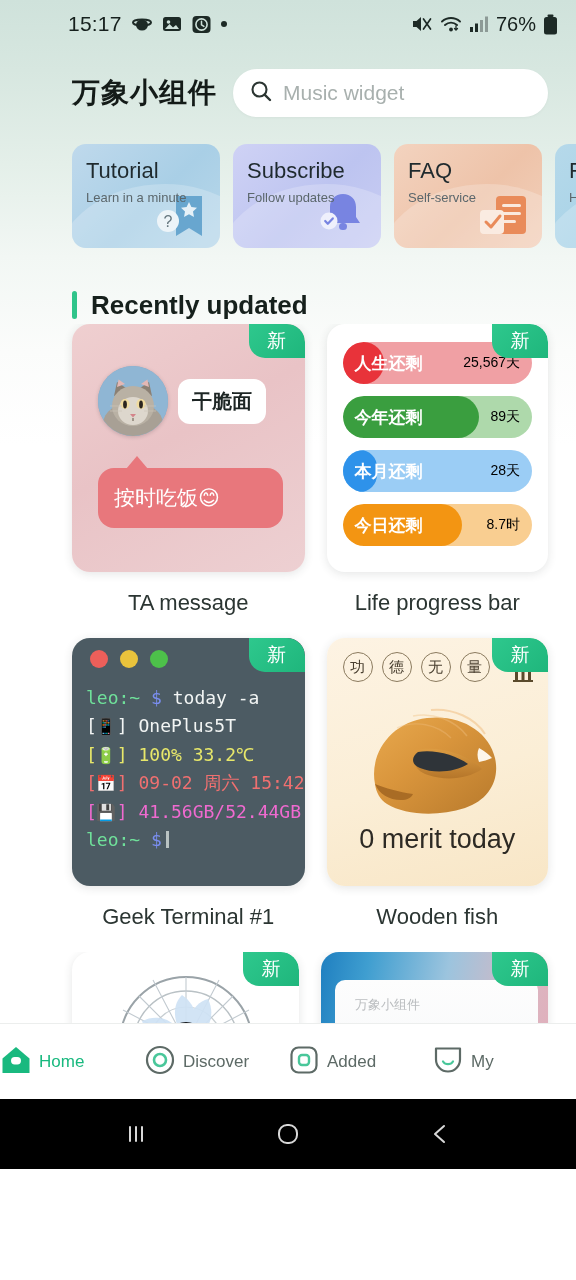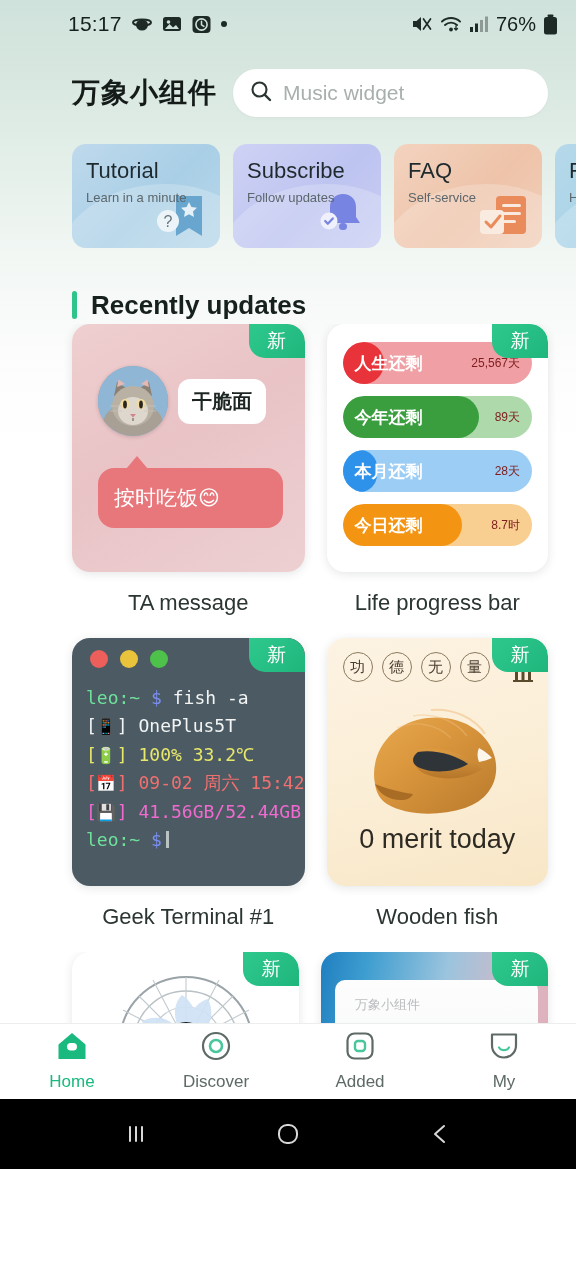--- a/index.html
+++ b/index.html
@@ -179,21 +179,21 @@
     border-radius: 21px;
   }
   .lp-label {
     position: relative; z-index: 2;
     color: #fff; font-size: 17px; font-weight: 700;
     padding-left: 12px; white-space: nowrap;
   }
   .lp-val {
     position: relative; z-index: 2;
     margin-left: auto; padding-right: 12px;
-    color: #7f1d1d; font-size: 12px; white-space: nowrap;
+    color: #000000; font-size: 14px; white-space: nowrap;
   }
 
   
   .w-term { background: #4c5b63; padding: 0; }
   .term-bar { height: 42px; display: flex; align-items: center; gap: 12px; padding-left: 18px; }
   .tdot { width: 18px; height: 18px; border-radius: 50%; }
   .term-body { padding: 4px 0 0 14px; font-family: "DejaVu Sans Mono","Liberation Mono",monospace; }
   .tline { font-size: 18px; line-height: 1.58; white-space: nowrap; }
   .tgreen { color: #6fe09a; }
   .tblue  { color: #7a8ef0; }
@@ -234,21 +234,21 @@
     font-family: "DejaVu Sans Mono","Liberation Mono",monospace; font-size: 16px;
   }
 
   
   .bottomnav {
     position: absolute; left: 0; right: 0; bottom: 70px;
     height: 76px; background: #fff;
     display: flex; align-items: center;
     border-top: 1px solid #eceeed;
   }
-  .navitem { flex: 1; display: flex; flex-direction: column; align-items: center; gap: 7px; text-align: right; }
+  .navitem { flex: 1; display: flex; flex-direction: row; align-items: center; gap: 7px; text-align: right; }
   .navlabel { font-size: 17px; color: #5d6a66; }
   .navitem.active .navlabel { color: #19b97f; }
 
   
   .sysnav {
     position: absolute; left: 0; right: 0; bottom: 0;
     height: 70px; background: #000;
     display: flex; align-items: center; justify-content: space-around;
     padding: 0 60px;
   }
@@ -381,21 +381,21 @@
     <div class="cat cat-feedback">
       <div class="swoosh"></div>
       <div class="c-title">Feedback</div>
       <div class="c-sub">Human service</div>
 
     </div>
   </div>
 
   <div class="section">
     <div class="sec-bar"></div>
-    <div class="sec-title">Recently updates</div>
+    <div class="sec-title">Recently updated</div>
   </div>
 
   <div class="grid-clip">
   <div class="grid">
 
     <div class="cell">
       <div class="wcard w-ta">
         <div class="badge-new">新</div>
         <div class="ta-row">
           <div class="ta-avatar">
@@ -460,21 +460,21 @@
         <div class="badge-new">新</div>
         <div class="term-bar">
           <span class="tdot" style="background:#ec5f5a;"></span>
           <span class="tdot" style="background:#e9c33c;"></span>
           <span class="tdot" style="background:#4dc14a;"></span>
         </div>
         <div class="term-body">
           <div class="tline">
             <span class="tgreen">leo</span><span class="tgreen">:~</span>
             <span class="tblue">$</span>
-            <span class="twhite">fish -a</span>
+            <span class="twhite">today -a</span>
           </div>
           <div class="tline twhite">
             [<span class="temoji">📱</span>] <span>OnePlus5T</span>
           </div>
           <div class="tline tyellow">
             [<span class="temoji">🔋</span>] <span>100% 33.2℃</span>
           </div>
           <div class="tline tred">
             [<span class="temoji">📅</span>] <span>09-02 周六 15:42</span>
           </div>

